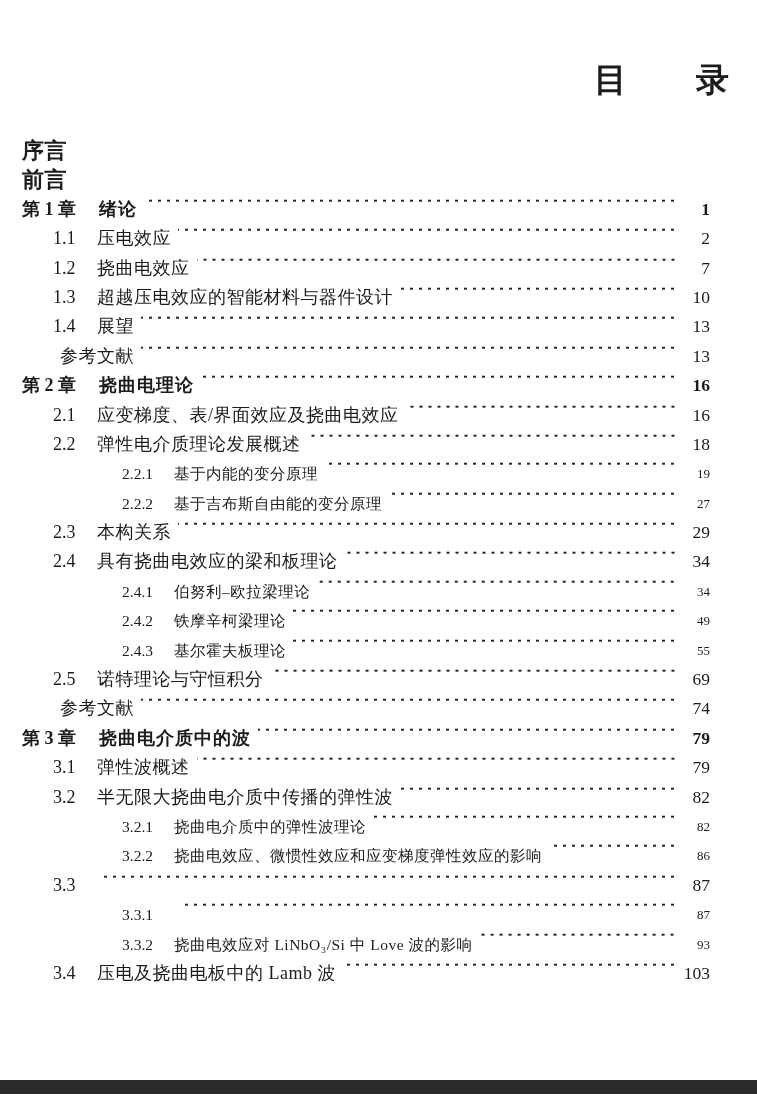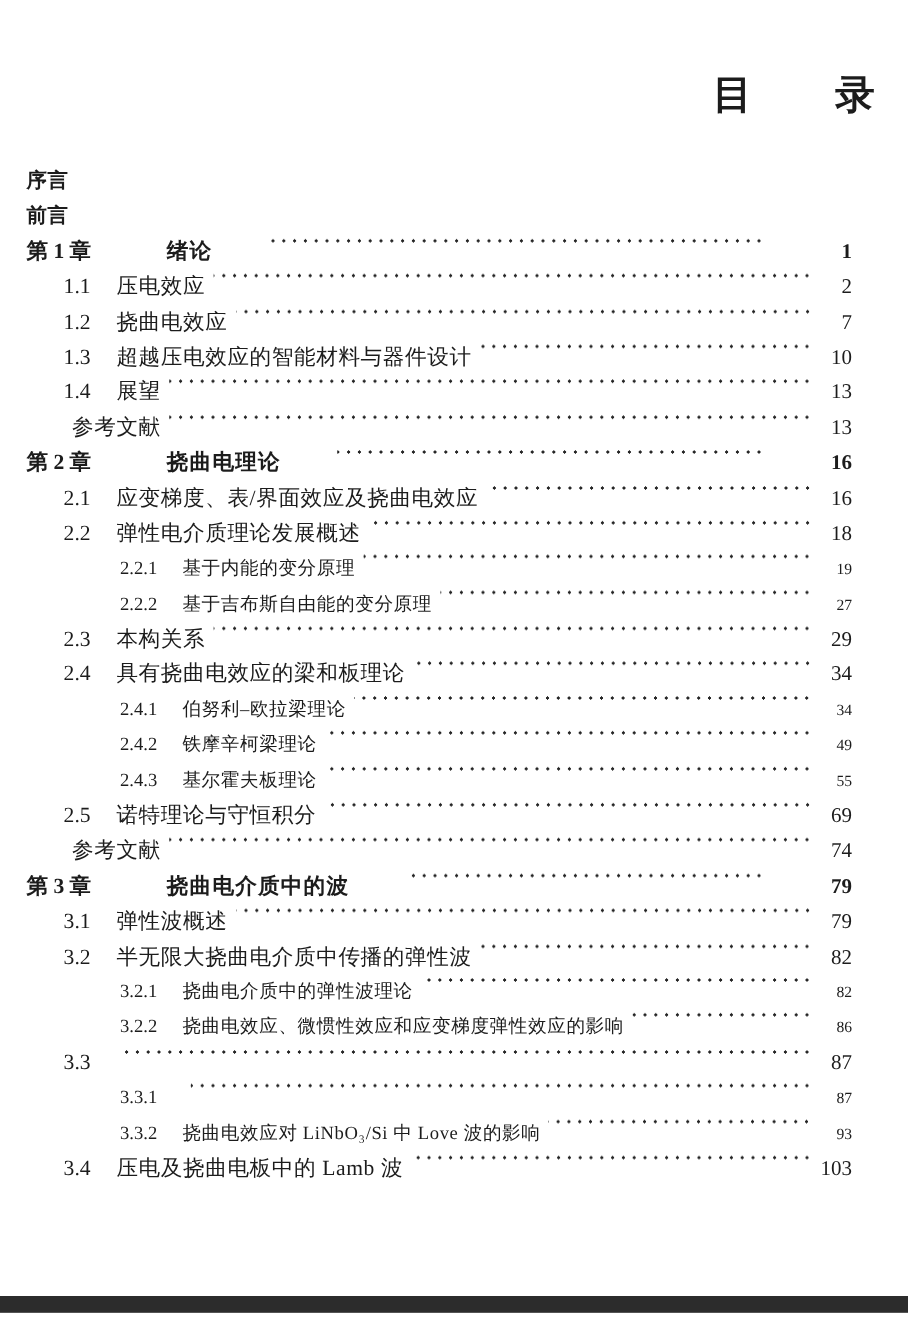--- a/index.html
+++ b/index.html
@@ -65,44 +65,43 @@
   }
   .entry-page {
     flex: 0 0 auto;
     min-width: 30px;
     text-align: right;
     font-size: 17.5px;
   }
   
   .toc-row.front {
     font-weight: 700;
-    font-size: 17px;
+    font-size: 22px;
   }
   
   .toc-row.chapter {
     font-weight: 700;
-    gap: 40px;
   }
   .toc-row.chapter .entry-number {
     width: 77px;
   }
   .toc-row.chapter .entry-title {
     letter-spacing: 1px;
   }
   
   .toc-row.section .entry-number {
     margin-left: 31px;
     width: 44px;
   }
   
   .toc-row.subsection {
     font-size: 15.5px;
   }
   .toc-row.subsection .entry-number {
-    margin-left: 78px;
+    margin-left: 100px;
     width: 52px;
   }
   .toc-row.subsection .entry-page {
     font-size: 13px;
   }
   .toc-row.subsection .leader-dots {
     background-position: right 0 bottom 10px;
   }
   
   .toc-row.refs .entry-title {

